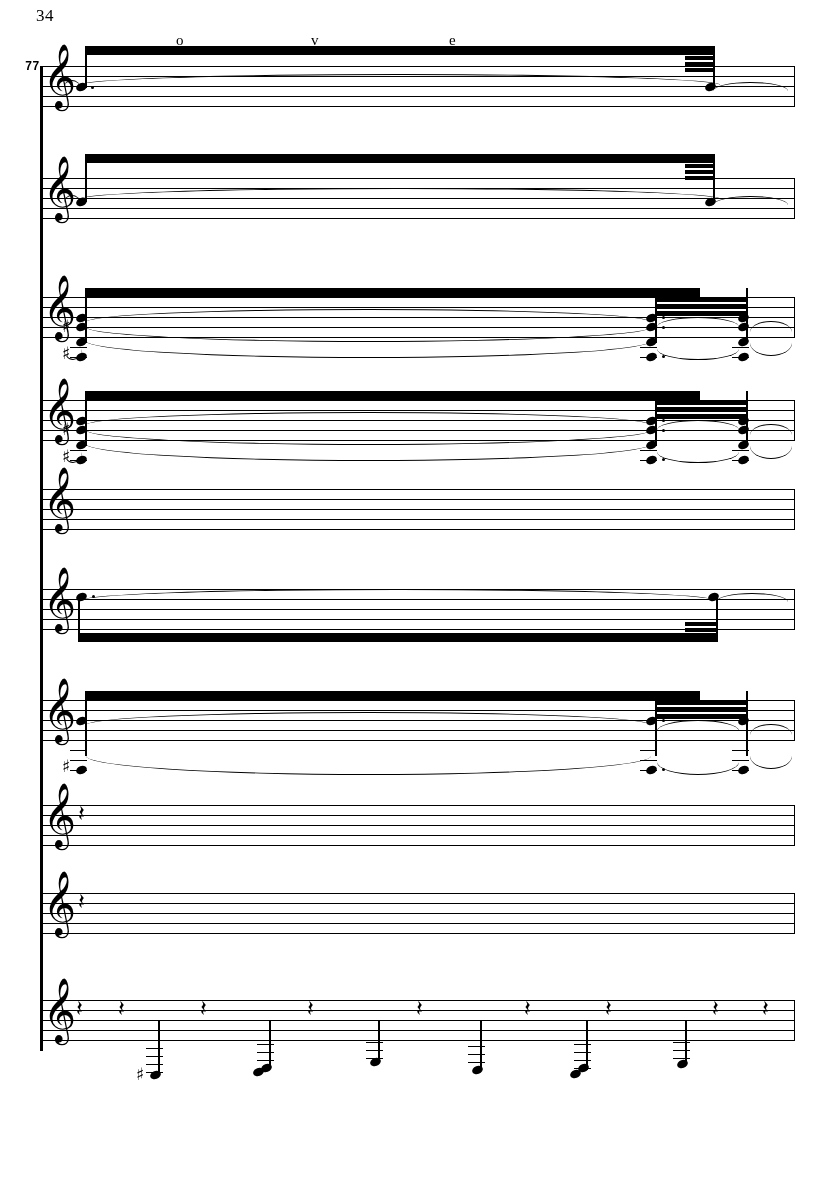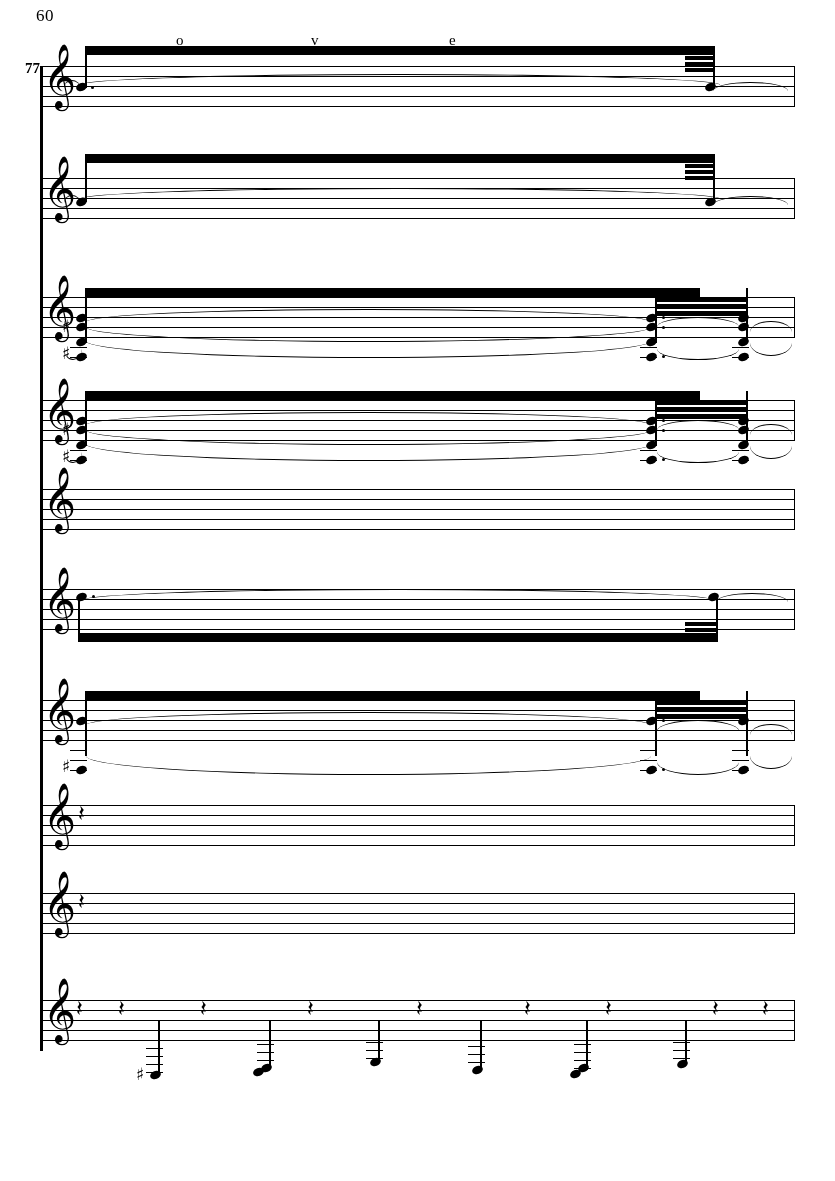--- a/index.html
+++ b/index.html
@@ -23,22 +23,22 @@
     left: 36px;
     top: 6px;
     font-family: "Liberation Serif", serif;
     font-size: 17px;
     letter-spacing: 0.5px;
   }
   .measure-number {
     position: absolute;
     left: 25px;
     top: 60px;
-    font-family: Liberation Serif, serif;
-    font-size: 15px;
+    font-family: Liberation Mono, monospace;
+    font-size: 12px;
     font-weight: bold;
   }
   .lyric {
     position: absolute;
     font-family: "Liberation Serif", serif;
     font-size: 15px;
     top: 32px;
   }
   
   .system-bracket {
@@ -148,21 +148,21 @@
     border-top-width: 0;
     border-bottom-width: 1px;
     border-radius: 50% / 0 0 100% 100%;
   }
 </style>
 </head>
 <body>
 
 <div id="page">
 
-  <div class="page-number">60</div>
+  <div class="page-number">34</div>
   <div class="measure-number">77</div>
 
   <div class="lyric" style="left:176px">o</div>
   <div class="lyric" style="left:311px">v</div>
   <div class="lyric" style="left:449px">e</div>
 
   <div class="system-bracket"></div>
 
   <div class="staff" style="top:66px">
     <div class="line l0"></div>

